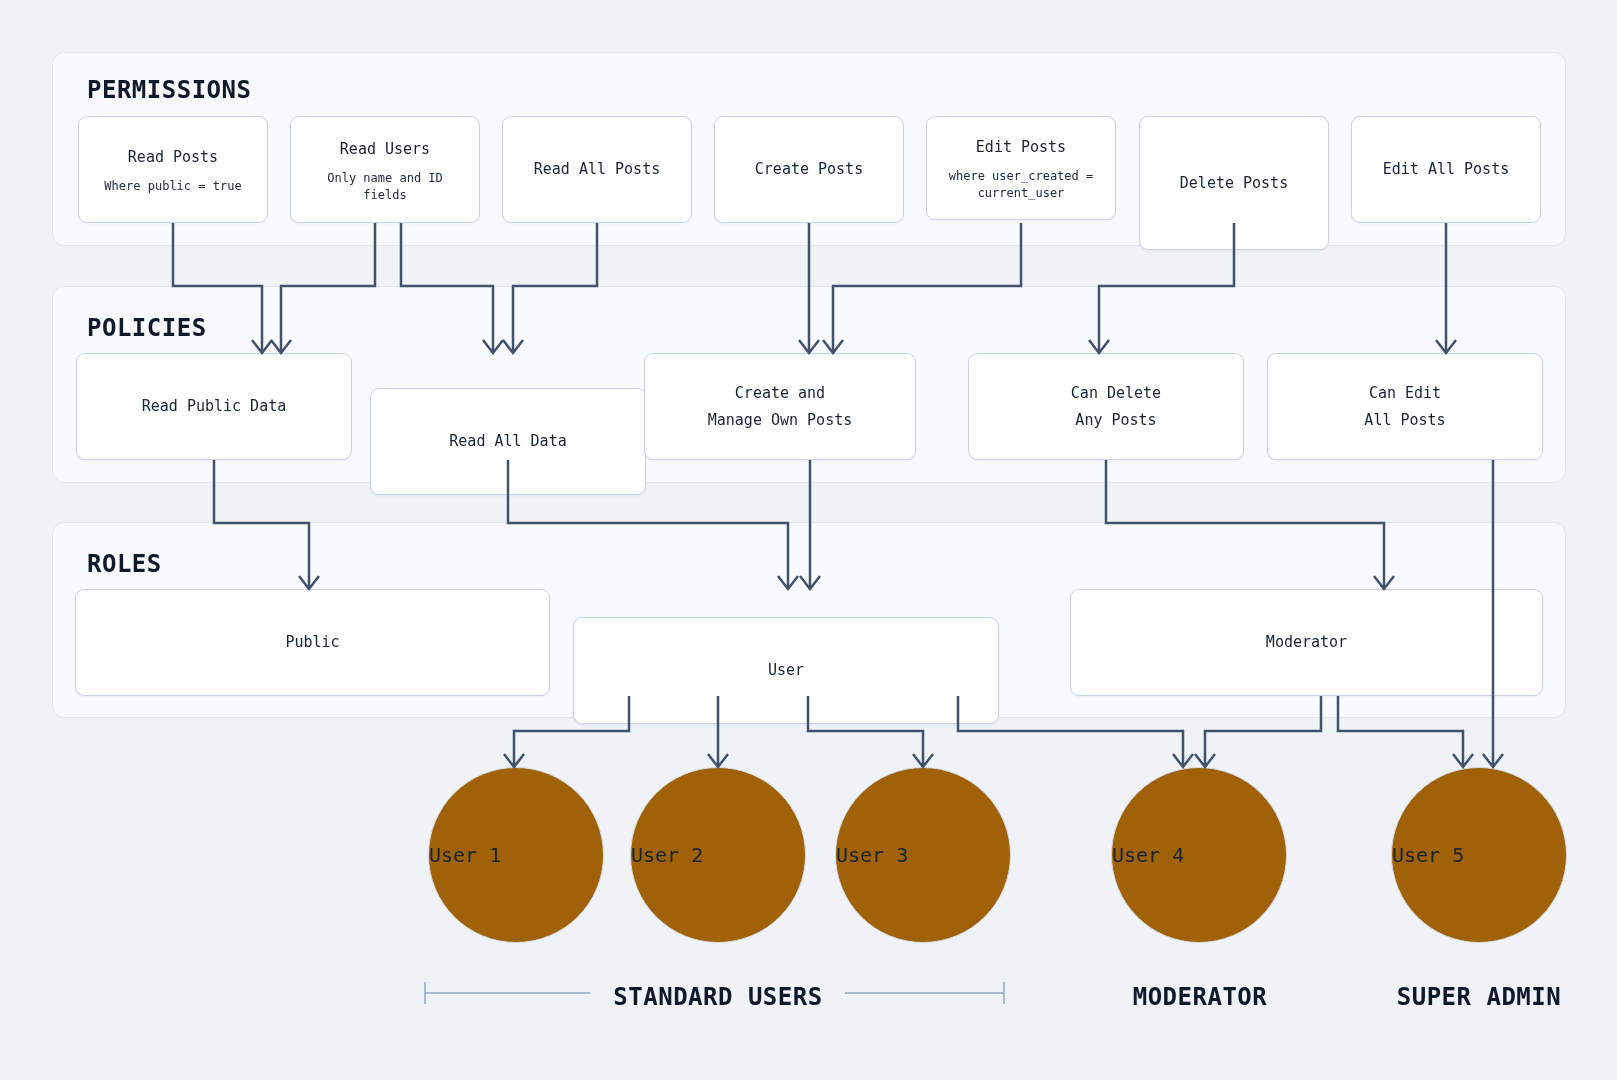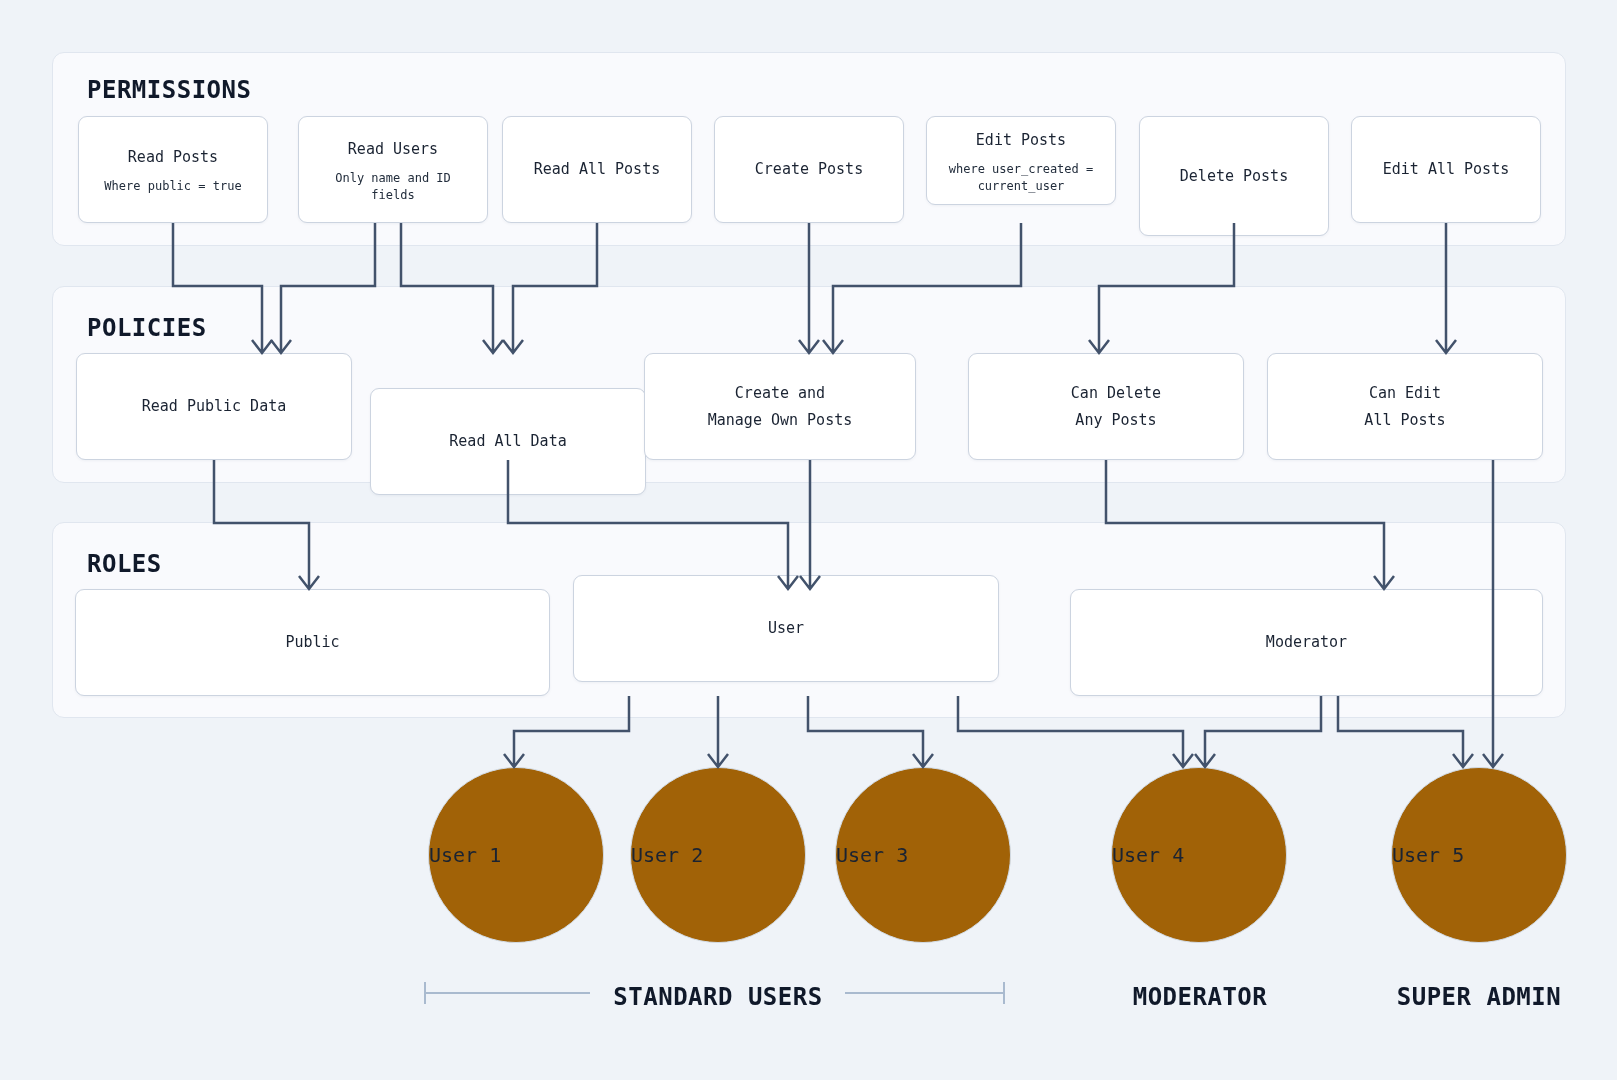--- a/index.html
+++ b/index.html
@@ -56,35 +56,35 @@
 <div class="container" style="top:522px;height:196px;"></div>
 
 <div class="section-title" style="top:76px;">PERMISSIONS</div>
 <div class="section-title" style="top:314px;">POLICIES</div>
 <div class="section-title" style="top:550px;">ROLES</div>
 
 <div class="node" style="left:78px;top:116px;width:190px;height:107px;">
   <div class="node-label">Read Posts</div>
   <div class="node-sub">Where public = true</div>
 </div>
-<div class="node" style="left:290px;top:116px;width:190px;height:107px;margin-left:8px;">
+<div class="node" style="left:290px;top:116px;width:190px;height:107px;">
   <div class="node-label">Read Users</div>
   <div class="node-sub">Only name and ID fields</div>
 </div>
 <div class="node" style="left:502px;top:116px;width:190px;height:107px;">
   <div class="node-label">Read All Posts</div>
 </div>
 <div class="node" style="left:714px;top:116px;width:190px;height:107px;">
   <div class="node-label">Create Posts</div>
 </div>
-<div class="node" style="left:926px;top:116px;width:190px;height:89px;">
+<div class="node" style="left:926px;top:116px;width:190px;height:104px;">
   <div class="node-label">Edit Posts</div>
   <div class="node-sub">where user_created = current_user</div>
 </div>
-<div class="node" style="left:1139px;top:116px;width:190px;height:120px;">
+<div class="node" style="left:1139px;top:116px;width:190px;height:134px;">
   <div class="node-label">Delete Posts</div>
 </div>
 <div class="node" style="left:1351px;top:116px;width:190px;height:107px;">
   <div class="node-label">Edit All Posts</div>
 </div>
 
 <div class="node" style="left:76px;top:353px;width:276px;height:107px;">
   <div class="node-label">Read Public Data</div>
 </div>
 <div class="node" style="left:370px;top:353px;width:276px;height:107px;margin-top:35px;">
@@ -99,21 +99,21 @@
 Any Posts</div>
 </div>
 <div class="node" style="left:1267px;top:353px;width:276px;height:107px;">
   <div class="node-label">Can Edit
 All Posts</div>
 </div>
 
 <div class="node" style="left:75px;top:589px;width:475px;height:107px;">
   <div class="node-label">Public</div>
 </div>
-<div class="node" style="left:573px;top:575px;width:426px;height:107px;">
+<div class="node" style="left:573px;top:617px;width:426px;height:107px;">
   <div class="node-label">User</div>
 </div>
 <div class="node" style="left:1070px;top:589px;width:473px;height:107px;">
   <div class="node-label">Moderator</div>
 </div>
 
 <div class="circle" style="left:428px;top:767px;">
   <span>User 1</span>
 </div>
 <div class="circle" style="left:630px;top:767px;">

